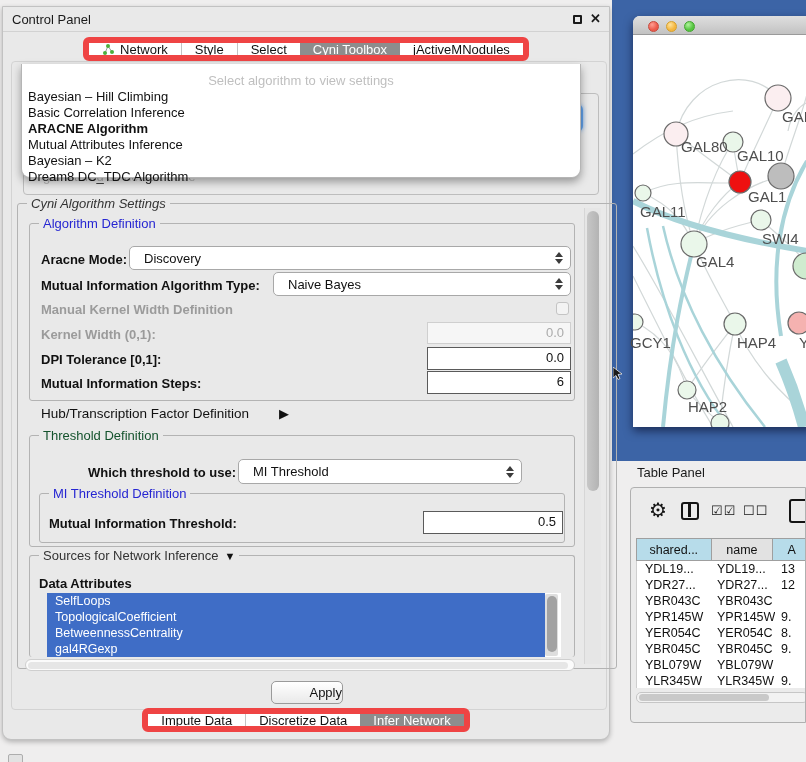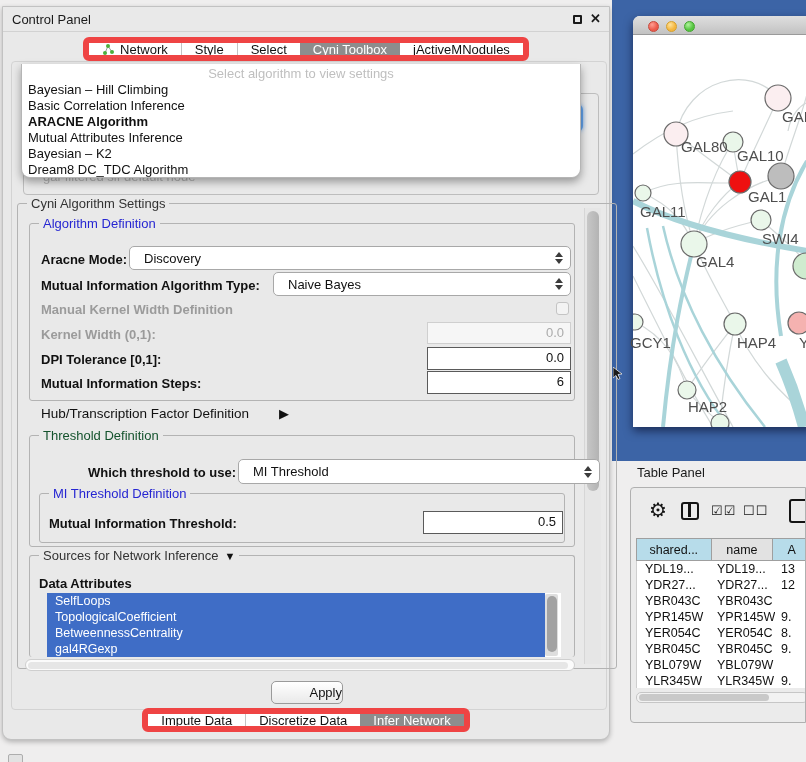--- a/index.html
+++ b/index.html
@@ -25,21 +25,21 @@
 
   
   .bg-box1 { position:absolute; left:8px; top:54px; width:596px; height:649px; border:1px solid #d3d3d3; border-radius:4px; background:#e9e9e9; }
   .bg-box2 { position:absolute; left:20px; top:86px; width:576px; height:102px; border:1px solid #bdbdbd; border-radius:4px; }
   .bg-combo-focus { position:absolute; left:560px; top:97px; width:20px; height:28px; border:2px solid #5f9fe8; border-radius:6px; background:#f4f4f4; box-shadow:0 0 4px #7ab0ee; }
   .bg-faint-text { position:absolute; left:40px; top:162px; font-size:13px; color:#b3b3b3; }
 
   
   .popup { position:absolute; left:18px; top:57px; width:560px; height:114px; background:#fff;
     border:1px solid #b5b5b5; border-top:none; border-radius:0 0 9px 9px;
-    box-shadow:0 4px 9px rgba(0,0,0,.35); z-index:10; font-size:13px; padding-top:1px; }
+    box-shadow:0 4px 9px rgba(0,0,0,.35); z-index:10; font-size:13px; padding-top:8px; }
   .popup .prompt { text-align:center; color:#bfbfbf; height:17px; line-height:17px; }
   .popup .item { padding-left:6px; height:16px; line-height:16px; white-space:nowrap; }
   .popup .item.bold { font-weight:bold; }
 
   
   .gbox { position:absolute; border:1px solid #b3b3b3; border-radius:3px; }
   .legend { position:absolute; top:-8px; left:9px; background:#e9e9e9; padding:0 4px; font-size:13px; color:#333; white-space:nowrap; }
   .legend.blue { color:#2626d2; }
   .legend.green { color:#14532d; }
 
@@ -166,21 +166,21 @@
   <div class="popup">
     <div class="prompt">Select algorithm to view settings</div>
     <div class="item">Bayesian – Hill Climbing</div>
     <div class="item">Basic Correlation Inference</div>
     <div class="item bold">ARACNE Algorithm</div>
     <div class="item">Mutual Attributes Inference</div>
     <div class="item">Bayesian – K2</div>
     <div class="item">Dream8 DC_TDC Algorithm</div>
   </div>
 
-  <div class="gbox" style="left:14px; top:196px; width:600px; height:466px;">
+  <div class="gbox" style="left:14px; top:196px; width:600px; height:466px;font-style:italic;">
     <span class="legend">Cyni Algorithm Settings</span>
   </div>
   <div class="v-scroll">
       <div class="v-thumb"></div>
     </div>
 
   <div class="gbox" style="left:26px; top:216px; width:546px; height:178px;">
     <span class="legend blue">Algorithm Definition</span>
   </div>
   <span class="lbl" style="left:38px; top:245px;">Aracne Mode:</span>
@@ -208,21 +208,21 @@
   <span class="lbl" style="left:38px; top:369px;">Mutual Information Steps:</span>
   <div class="numinput" style="left:424px; top:364px; width:144px; height:23px;">6</div>
 
   <span class="lbl plain" style="left:38px; top:399px; font-size:13.5px;">Hub/Transcription Factor Definition</span>
   <span class="arrow-glyph" style="position:absolute; left:276px; top:399px; font-size:13px;">▶</span>
 
   <div class="gbox" style="left:26px; top:428px; width:546px; height:112px;">
     <span class="legend green">Threshold Definition</span>
   </div>
   <span class="lbl" style="left:85px; top:458px;">Which threshold to use:</span>
-  <div class="combo" style="left:235px; top:452px; width:362px; height:25px;">
+  <div class="combo" style="left:235px; top:452px; width:284px; height:25px;">
     <span class="val">MI Threshold</span>
     <span class="spinner">
         <i class="tri-up"></i>
         <i class="tri-dn"></i>
       </span>
   </div>
   <div class="gbox" style="left:36px; top:486px; width:526px; height:50px;">
     <span class="legend blue">MI Threshold Definition</span>
   </div>
   <span class="lbl" style="left:46px; top:509px;">Mutual Information Threshold:</span>

